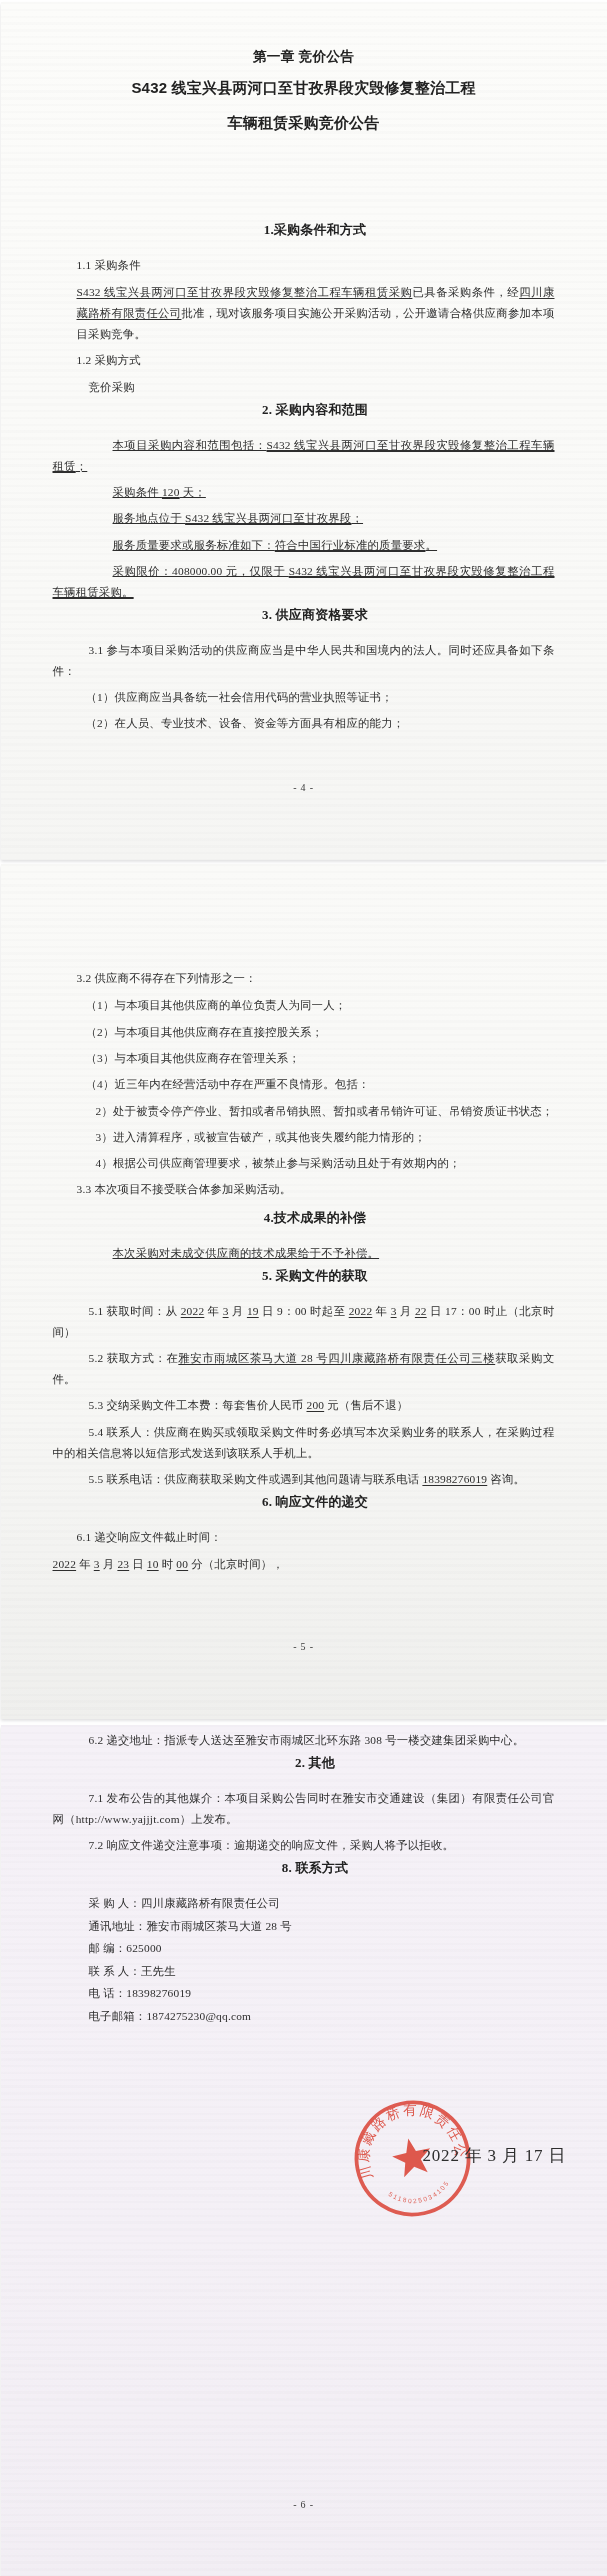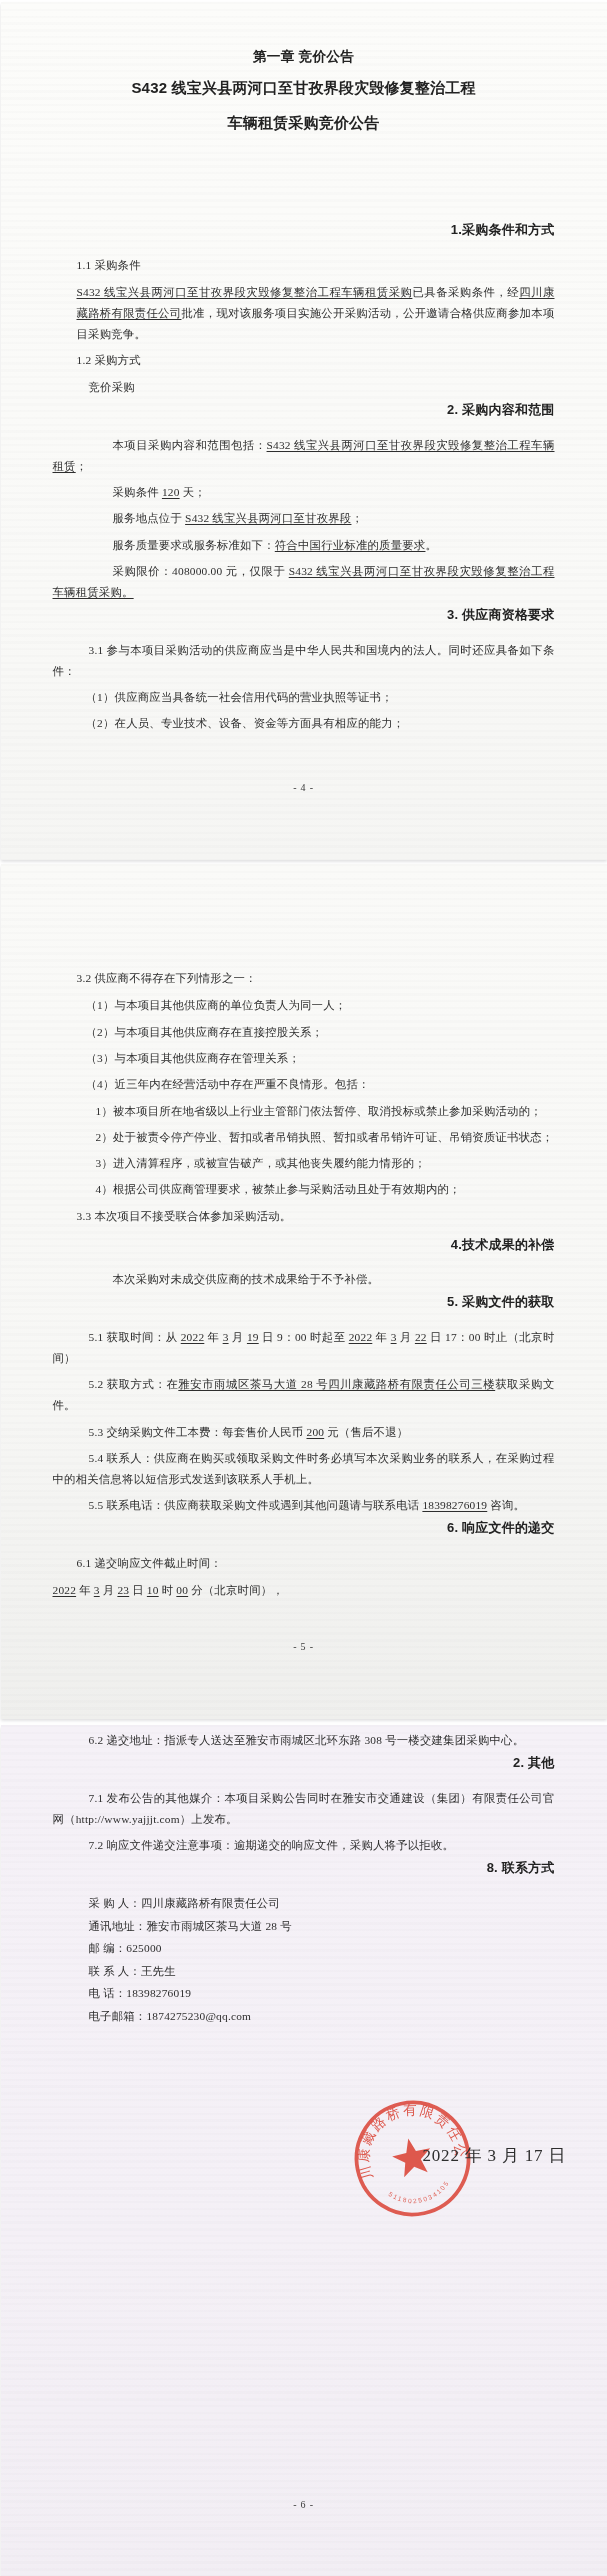--- a/index.html
+++ b/index.html
@@ -19,26 +19,26 @@
   .pt1{padding-top:43px;}
   .pt2{padding-top:99px;}
   .pt3{}
 
   .blk{margin:5.3px 0 0;font-size:11.4px;line-height:21px;text-align:justify;
        color:#2e2e2e;letter-spacing:0.2px;}
   .chapter{font-family:"Liberation Sans",sans-serif;font-weight:bold;font-size:13.7px;
            line-height:23px;text-align:center;color:#222;margin-top:0;}
   .title{font-family:"Liberation Sans",sans-serif;font-weight:bold;font-size:15px;
          line-height:30px;text-align:center;color:#222;}
-  .h{font-family:Liberation Sans, sans-serif;font-weight:bold;font-size:13px;
-     line-height:23px;color:#222;margin:0 0 13.7px 23px;text-align:right;}
+  .h{font-family:Liberation Serif, serif;font-weight:bold;font-size:13px;
+     line-height:23px;color:#222;margin:0 0 13.7px 23px;text-align:center;}
   .title + .h{margin-top:80px;}
   .sub{margin-left:24px;margin-bottom:6px;text-align:left;}
   .flush{margin-left:24px;}
-  .body-p{text-indent:60px;}
+  .body-p{text-indent:60px;text-decoration:underline;}
   .item-p{text-indent:36px;}
   .paren-p{text-indent:33px;}
   .num-p{text-indent:43px;}
   .date-p{text-indent:0;text-align:left;}
   .contact{margin-top:1.5px;margin-left:36px;text-align:left;}
   .u{text-decoration:underline;text-underline-offset:2.3px;}
 
   .page-footer{position:absolute;left:0;right:0;bottom:67px;text-align:center;
                font-size:10px;color:#3a3a3a;letter-spacing:0.8px;}
 
@@ -81,21 +81,20 @@
   </section>
 
   <section class="page page-5">
     <div class="mottle"></div>
     <div class="content pt2">
         <div class="blk sub"><span>3.2 供应商不得存在下列情形之一：</span></div>
         <div class="blk paren-p"><span>（1）与本项目其他供应商的单位负责人为同一人；</span></div>
         <div class="blk paren-p"><span>（2）与本项目其他供应商存在直接控股关系；</span></div>
         <div class="blk paren-p"><span>（3）与本项目其他供应商存在管理关系；</span></div>
         <div class="blk paren-p"><span>（4）近三年内在经营活动中存在严重不良情形。包括：</span></div>
-        <div class="blk num-p"><span>1）被本项目所在地省级以上行业主管部门依法暂停、取消投标或禁止参加采购活动的；</span></div>
         <div class="blk num-p"><span>2）处于被责令停产停业、暂扣或者吊销执照、暂扣或者吊销许可证、吊销资质证书状态；</span></div>
         <div class="blk num-p"><span>3）进入清算程序，或被宣告破产，或其他丧失履约能力情形的；</span></div>
         <div class="blk num-p"><span>4）根据公司供应商管理要求，被禁止参与采购活动且处于有效期内的；</span></div>
         <div class="blk sub"><span>3.3 本次项目不接受联合体参加采购活动。</span></div>
         <div class="blk h"><span>4.技术成果的补偿</span></div>
         <div class="blk body-p"><span>本次采购对未成交供应商的技术成果给于不予补偿。</span></div>
         <div class="blk h"><span>5. 采购文件的获取</span></div>
         <div class="blk item-p"><span>5.1 获取时间：从 </span><span class="u">2022</span><span> 年 </span><span class="u">3</span><span> 月 </span><span class="u">19</span><span> 日 9：00 时起至 </span><span class="u">2022</span><span> 年 </span><span class="u">3</span><span> 月 </span><span class="u">22</span><span> 日 17：00 时止（北京时间）</span></div>
         <div class="blk item-p"><span>5.2  获取方式：在</span><span class="u">雅安市雨城区茶马大道 28 号四川康藏路桥有限责任公司三楼</span><span>获取采购文件。</span></div>
         <div class="blk item-p"><span>5.3 交纳采购文件工本费：每套售价人民币 </span><span class="u">200</span><span> 元（售后不退）</span></div>

